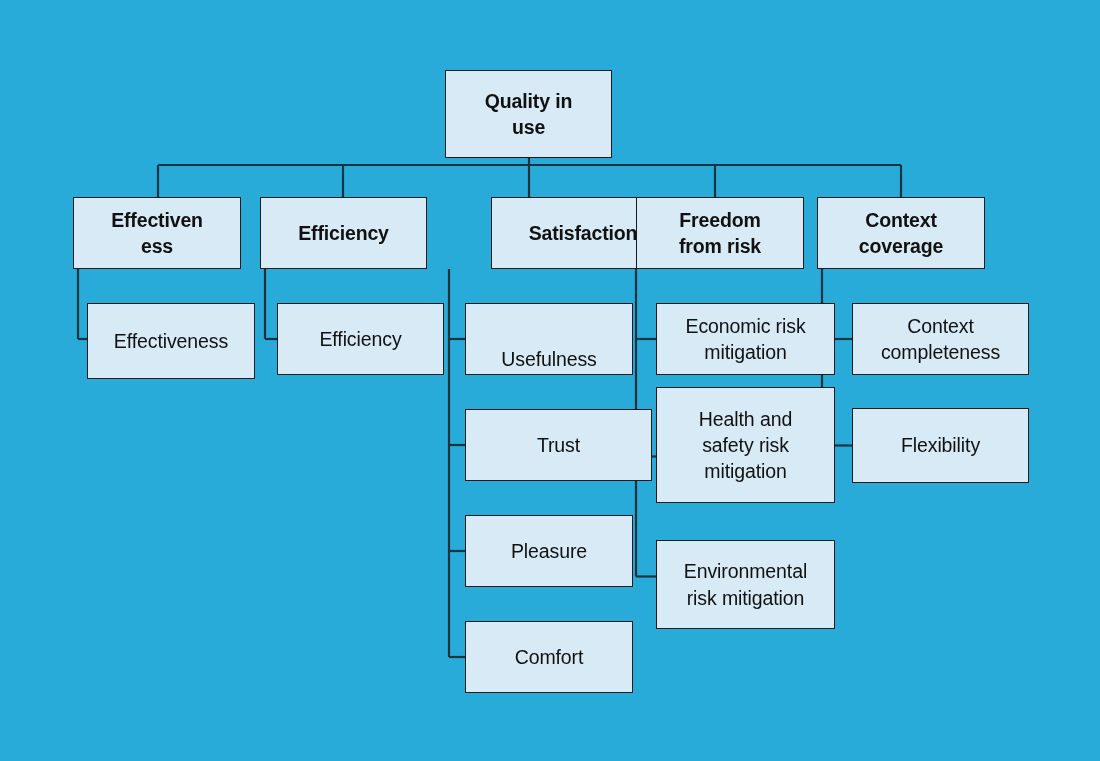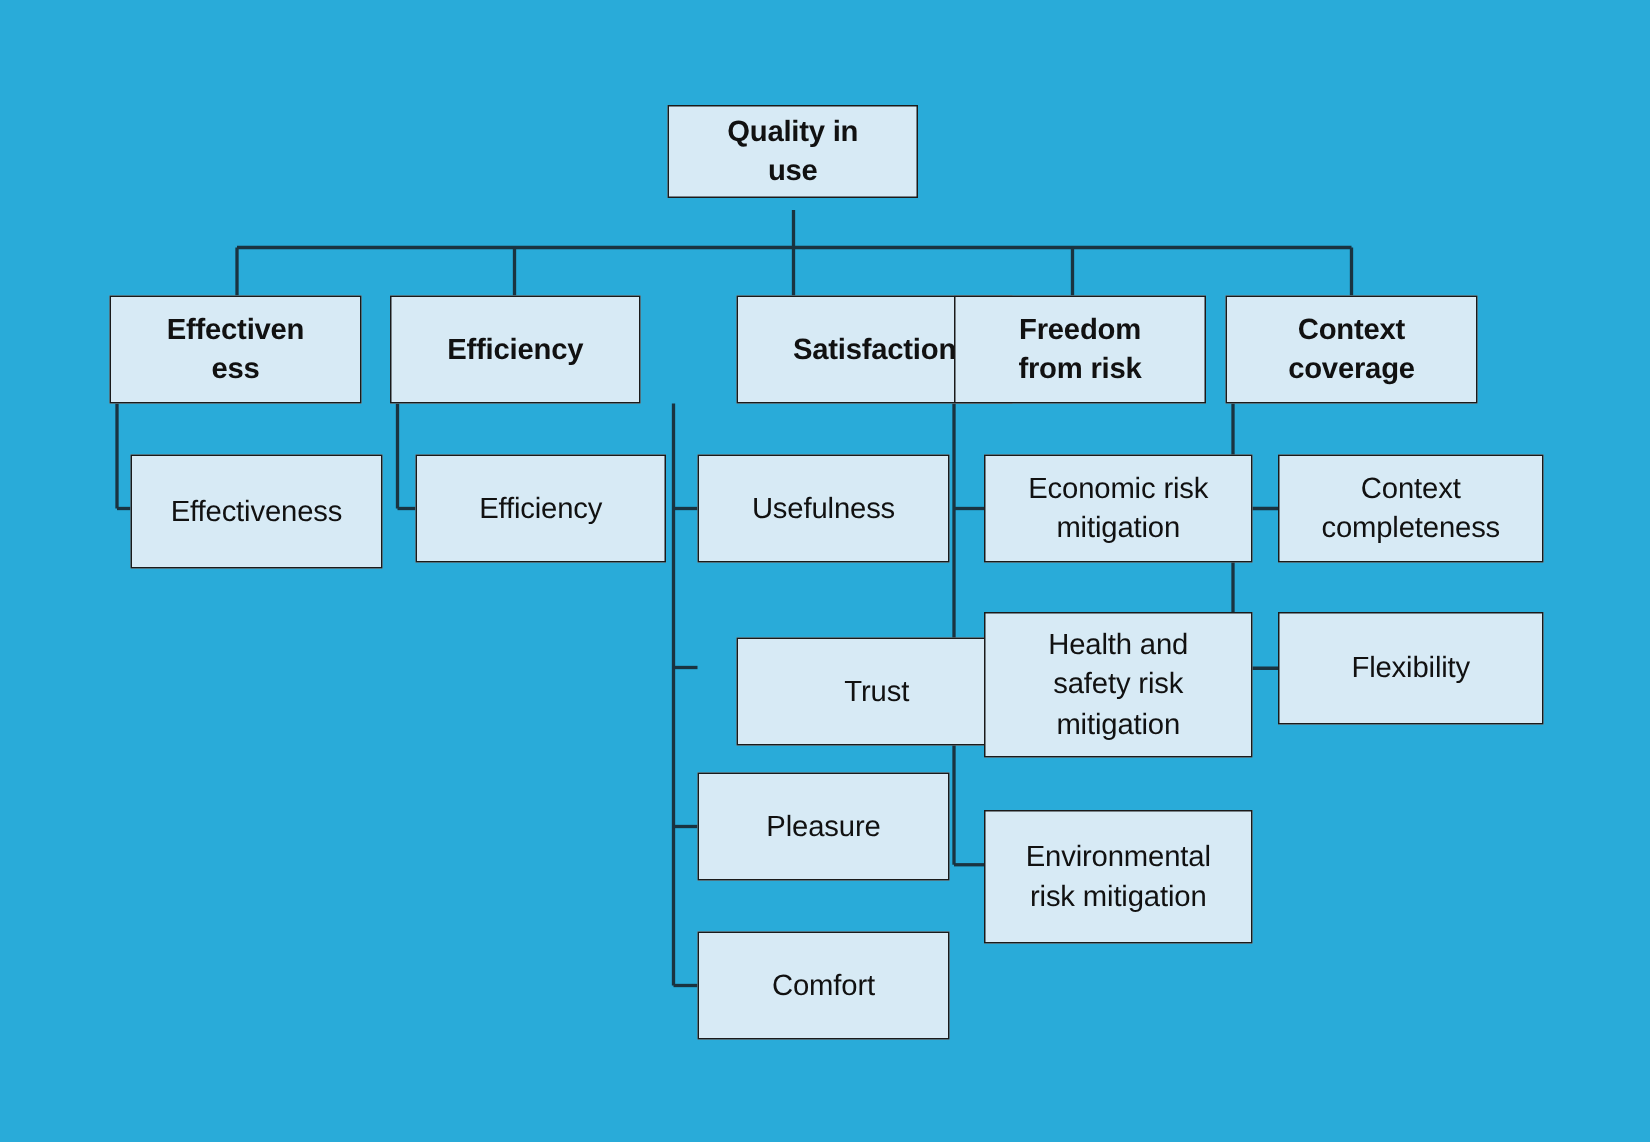--- a/index.html
+++ b/index.html
@@ -92,21 +92,21 @@
         <path d="M 636 339 L 656 339"></path>
         <path d="M 636 456.5 L 656 456.5"></path>
         <path d="M 636 576.5 L 656 576.5"></path>
         <path d="M 822 269 L 822 445.5"></path>
         <path d="M 822 339 L 852 339"></path>
         <path d="M 822 445.5 L 852 445.5"></path>
       </g>
   </svg>
 
   <div id="node-layer">
-      <div class="node level0" style="left: 445px; top: 70px; width: 167px; height: 62px;">
+      <div class="node level0" style="left: 445px; top: 70px; width: 167px; height: 88px;">
         <span class="label">Quality in
 use</span>
       </div>
       <div class="node level1" style="left: 73px; top: 197px; width: 168px; height: 72px;">
         <span class="label">Effectiven
 ess</span>
       </div>
       <div class="node level1" style="left: 260px; top: 197px; width: 167px; height: 72px;">
         <span class="label">Efficiency</span>
       </div>
@@ -120,37 +120,37 @@
       <div class="node level1" style="left: 817px; top: 197px; width: 168px; height: 72px;">
         <span class="label">Context
 coverage</span>
       </div>
       <div class="node level2" style="left: 87px; top: 303px; width: 168px; height: 76px;">
         <span class="label">Effectiveness</span>
       </div>
       <div class="node level2" style="left: 277px; top: 303px; width: 167px; height: 72px;">
         <span class="label">Efficiency</span>
       </div>
-      <div class="node level2" style="left: 465px; top: 303px; width: 168px; height: 72px;">
+      <div class="node level2" style="left: 465px; top: 303px; width: 168px; height: 72px; align-items: flex-end;">
         <span class="label">Usefulness</span>
       </div>
-      <div class="node level2" style="left: 465px; top: 425px; width: 187px; height: 72px; margin-left: 26px;">
+      <div class="node level2" style="left: 465px; top: 409px; width: 187px; height: 72px;">
         <span class="label">Trust</span>
       </div>
       <div class="node level2" style="left: 465px; top: 515px; width: 168px; height: 72px;">
         <span class="label">Pleasure</span>
       </div>
       <div class="node level2" style="left: 465px; top: 621px; width: 168px; height: 72px;">
         <span class="label">Comfort</span>
       </div>
       <div class="node level2 align-left" style="left: 656px; top: 303px; width: 179px; height: 72px;">
         <span class="label">Economic risk
 mitigation</span>
       </div>
-      <div class="node level2" style="left: 656px; top: 408px; width: 179px; height: 97px; justify-content: center;">
+      <div class="node level2" style="left: 656px; top: 387px; width: 179px; height: 116px; justify-content: center;">
         <span class="label">Health and
 safety risk
 mitigation</span>
       </div>
       <div class="node level2 align-left" style="left: 656px; top: 540px; width: 179px; height: 89px;">
         <span class="label">Environmental
 risk mitigation</span>
       </div>
       <div class="node level2" style="left: 852px; top: 303px; width: 177px; height: 72px;">
         <span class="label">Context

